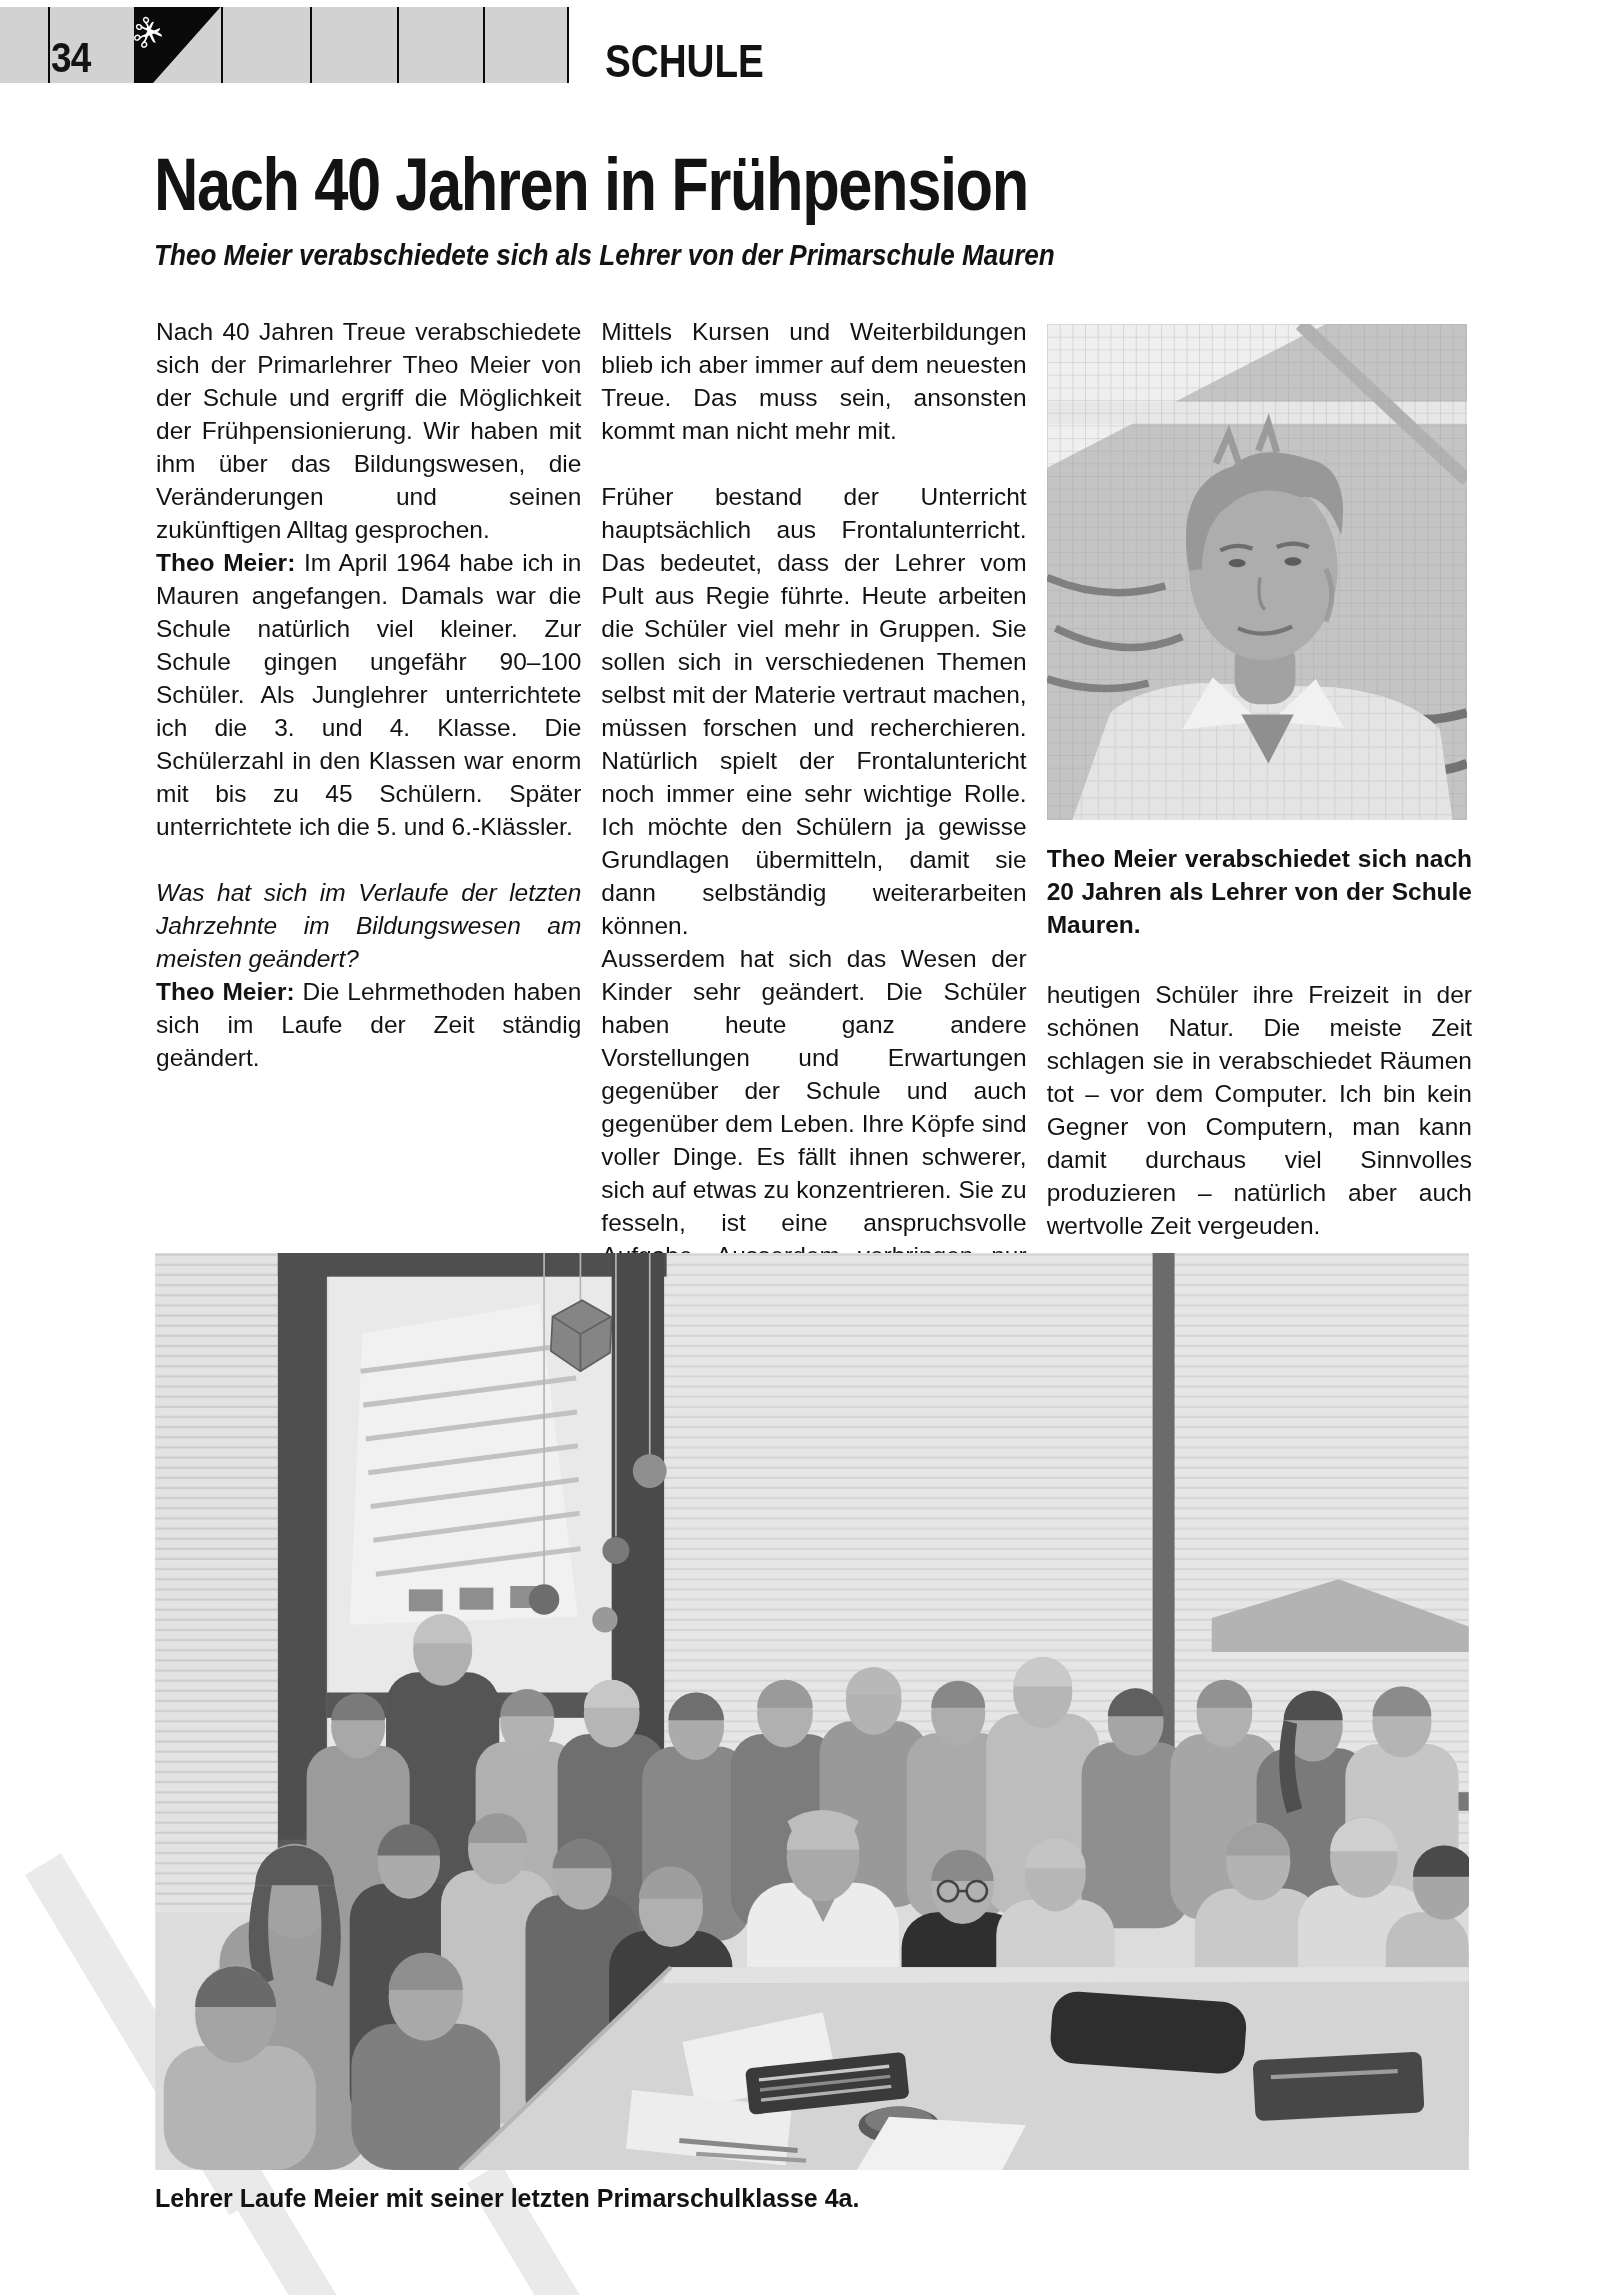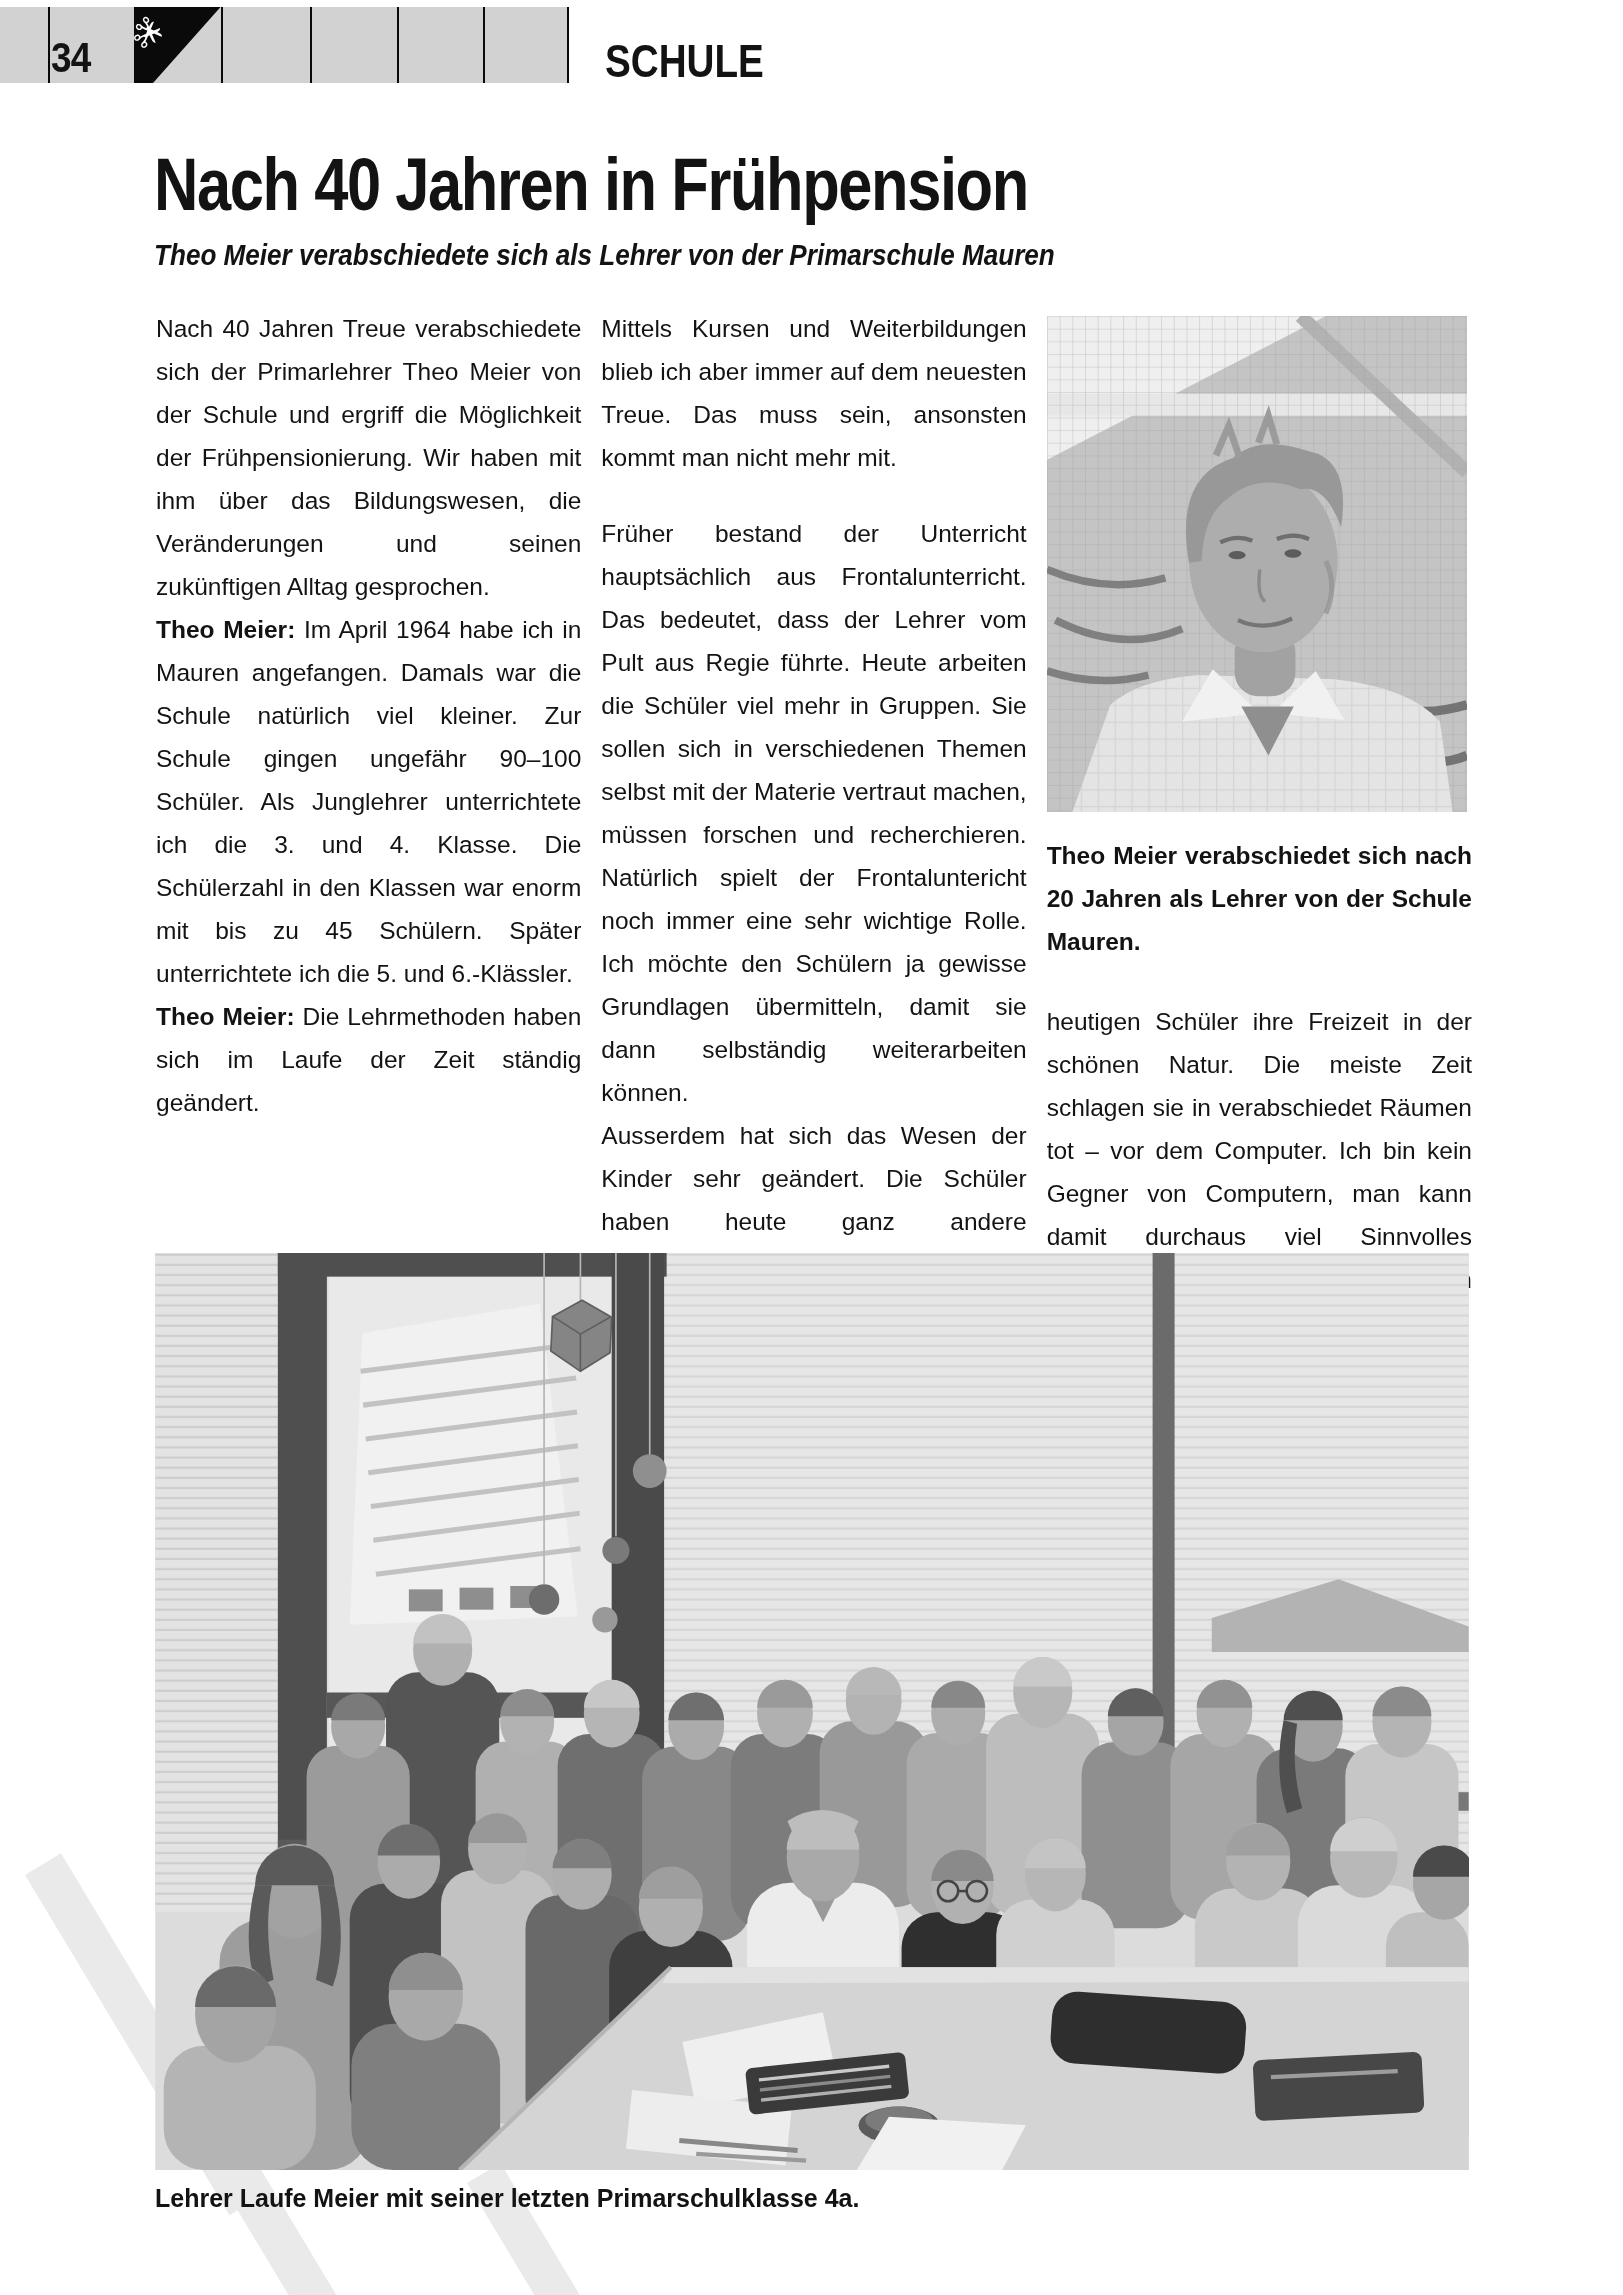--- a/index.html
+++ b/index.html
@@ -23,23 +23,23 @@
   .headline{
     position:absolute;left:154px;top:142px;margin:0;font-size:74px;font-weight:bold;
     white-space:nowrap;letter-spacing:-1.7px;transform:scaleX(.83);transform-origin:left top;
   }
   .subheadline{
     position:absolute;left:154px;top:239px;margin:0;font-size:29px;font-weight:bold;
     font-style:italic;white-space:nowrap;transform:scaleX(.9);transform-origin:left top;
   }
   
   .columns{
-    position:absolute;left:156px;top:307px;width:1316px;
+    position:absolute;left:156px;top:315px;width:1316px;
     display:grid;grid-template-columns:repeat(3,1fr);column-gap:20px;
-    font-size:24.5px;line-height:43px;
+    font-size:24.5px;line-height:33px;
   }
   .col p{margin:0;text-align:justify;hyphens:auto;-webkit-hyphens:auto;}
   .mt-xl{margin-top:68px !important;}
   .mt-md{margin-top:33px !important;}
   .mt-sm{margin-top:37px !important;}
   .q{font-style:italic;}
   .lead{font-weight:bold;font-style:normal;}
   .photo-caption{
     font-weight:bold;text-align:justify;margin:0;
   }
@@ -90,20 +90,21 @@
     <div class="section-label">SCHULE</div>
 
     <h1 class="headline">Nach 40 Jahren in Frühpension</h1>
     <h2 class="subheadline">Theo Meier verabschiedete sich als Lehrer von der Primarschule Mauren</h2>
 
     <div class="columns">
 
       <div class="col">
         <p><span>Nach 40 Jahren Treue verabschiedete sich der Primarlehrer Theo Meier von der Schule und ergriff die Möglichkeit der Frühpensionierung. Wir haben mit ihm über das Bildungswesen, die Veränderungen und seinen zukünftigen Alltag gesprochen.</span></p>
         <p><span class="lead">Theo Meier:</span> <span>Im April 1964 habe ich in Mauren angefangen. Damals war die Schule natürlich viel kleiner. Zur Schule gingen ungefähr 90–100 Schüler. Als Junglehrer unterrichtete ich die 3. und 4. Klasse. Die Schülerzahl in den Klassen war enorm mit bis zu 45 Schülern. Später unterrichtete ich die 5. und 6.-Klässler.</span></p>
+        <p class="q mt-md"><span>Was hat sich im Verlaufe der letzten Jahrzehnte im Bildungswesen am meisten geändert?</span></p>
         <p><span class="lead">Theo Meier:</span> <span>Die Lehrmethoden haben sich im Laufe der Zeit ständig geändert.</span></p>
       </div>
 
       <div class="col">
         <p><span>Mittels Kursen und Weiterbildungen blieb ich aber immer auf dem neuesten Treue. Das muss sein, ansonsten kommt man nicht mehr mit.</span></p>
         <p class="mt-md"><span>Früher bestand der Unterricht hauptsächlich aus Frontalunterricht. Das bedeutet, dass der Lehrer vom Pult aus Regie führte. Heute arbeiten die Schüler viel mehr in Gruppen. Sie sollen sich in verschiedenen Themen selbst mit der Materie vertraut machen, müssen forschen und recherchieren. Natürlich spielt der Frontaluntericht noch immer eine sehr wichtige Rolle. Ich möchte den Schülern ja gewisse Grundlagen übermitteln, damit sie dann selbständig weiterarbeiten können.</span></p>
         <p><span>Ausserdem hat sich das Wesen der Kinder sehr geändert. Die Schüler haben heute ganz andere Vorstellungen und Erwartungen gegenüber der Schule und auch gegenüber dem Leben. Ihre Köpfe sind voller Dinge. Es fällt ihnen schwerer, sich auf etwas zu konzentrieren. Sie zu fesseln, ist eine anspruchsvolle Aufgabe. Ausserdem verbringen nur wenige der</span></p>
       </div>
 
       <div class="col">

